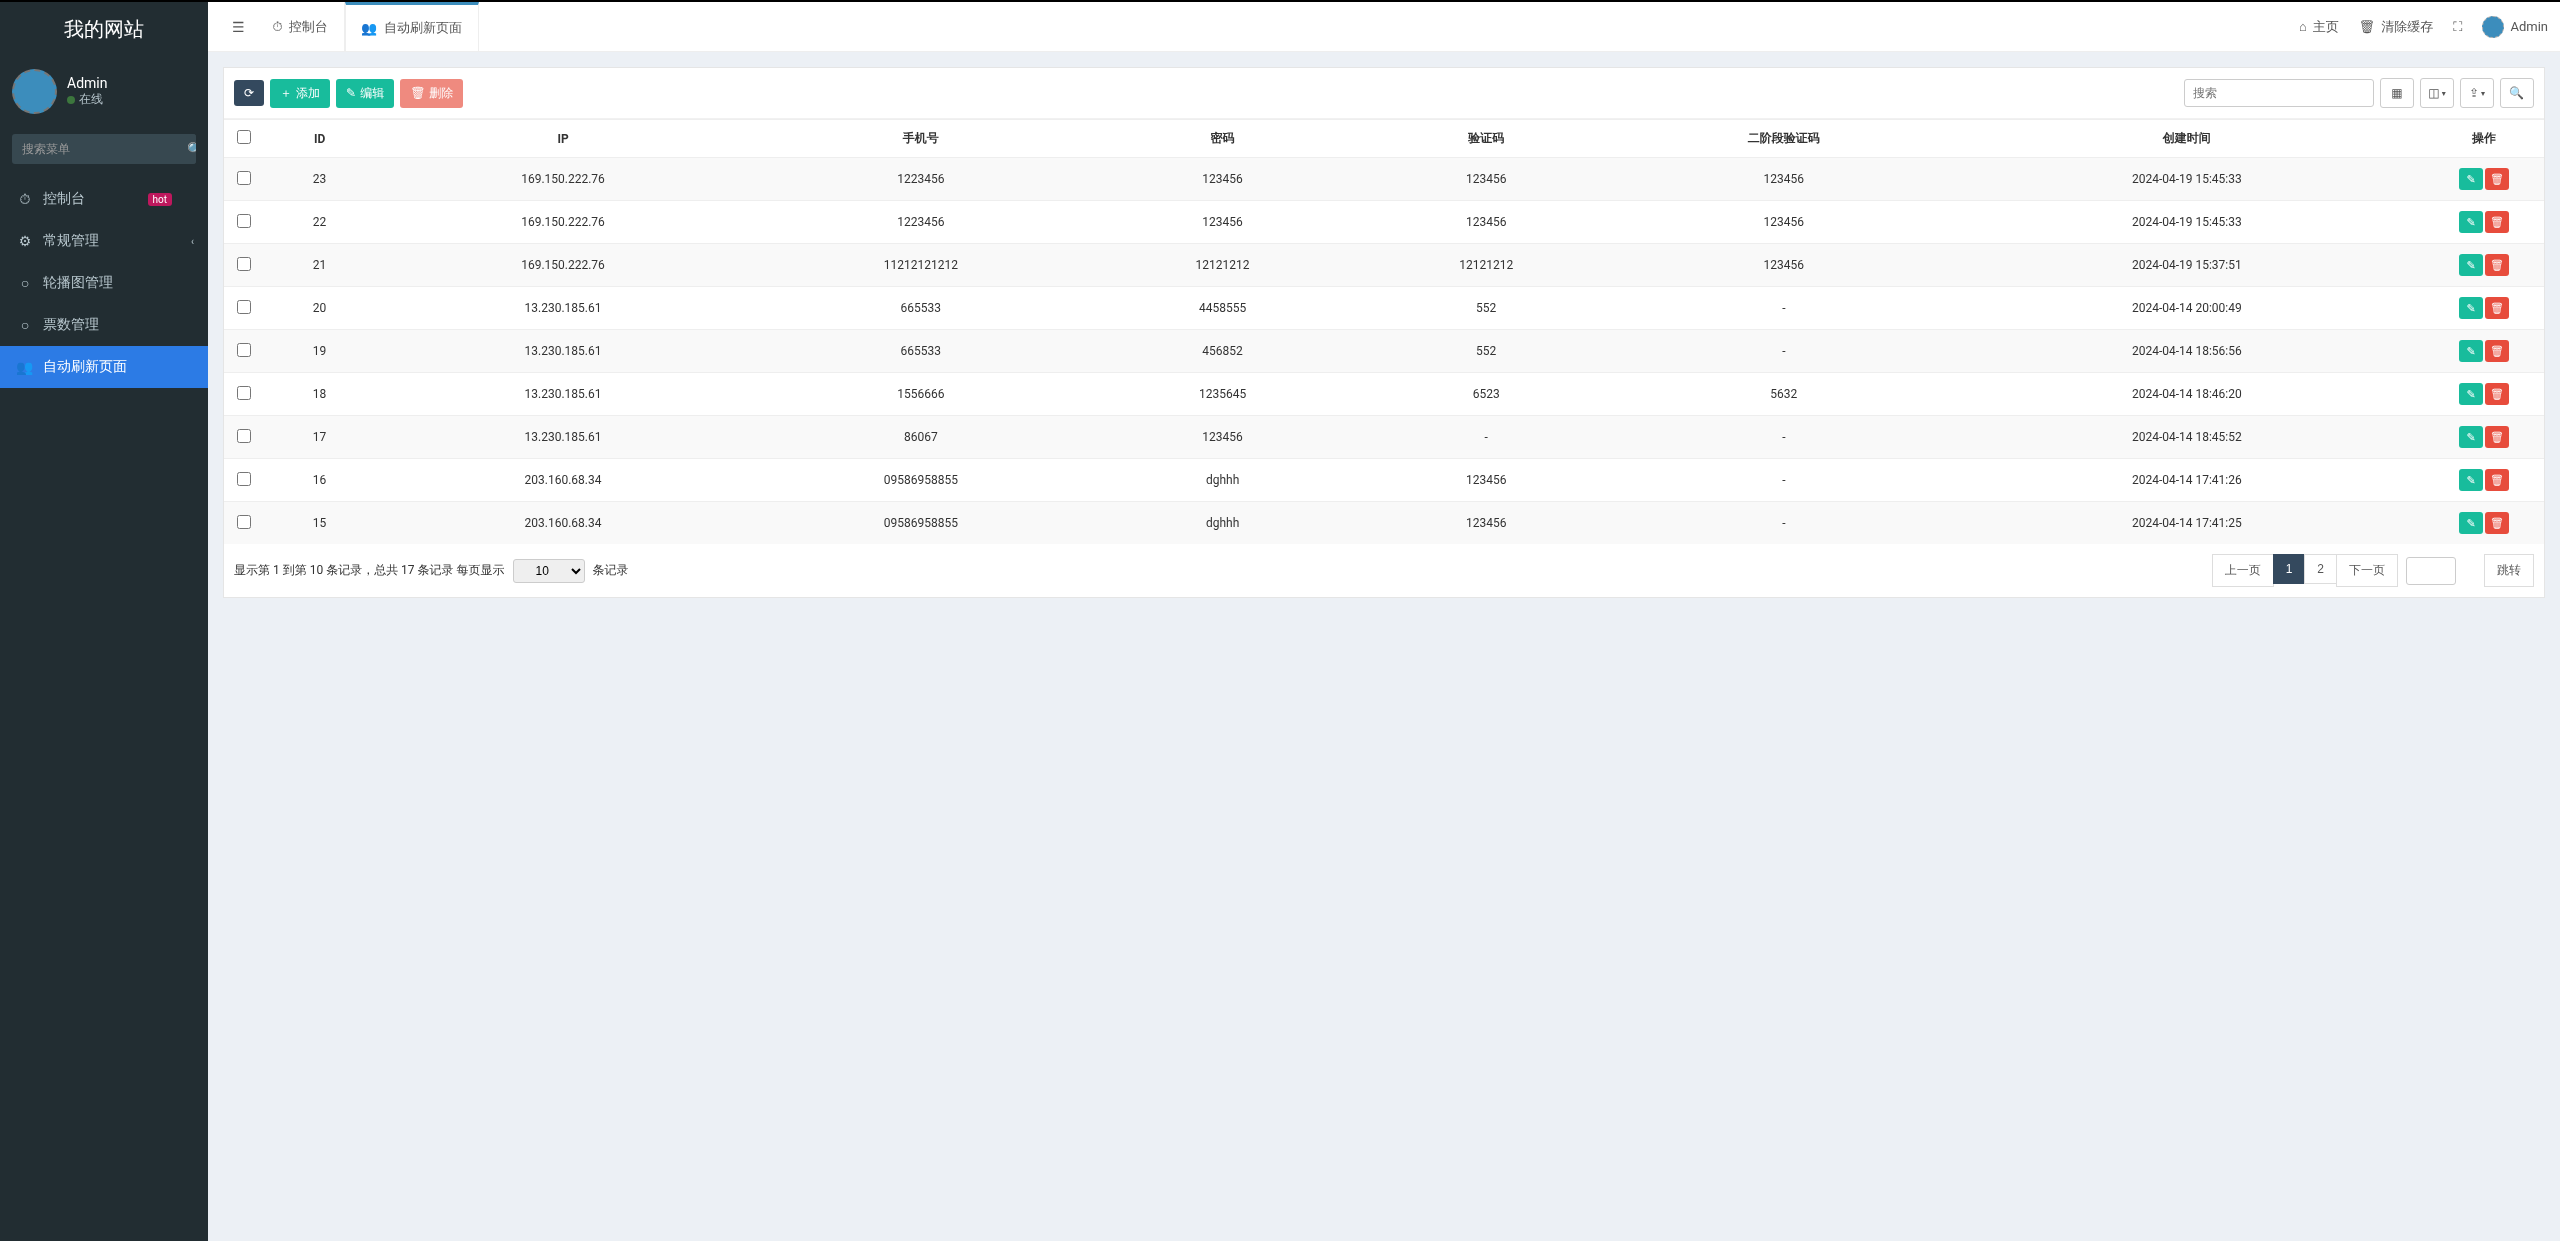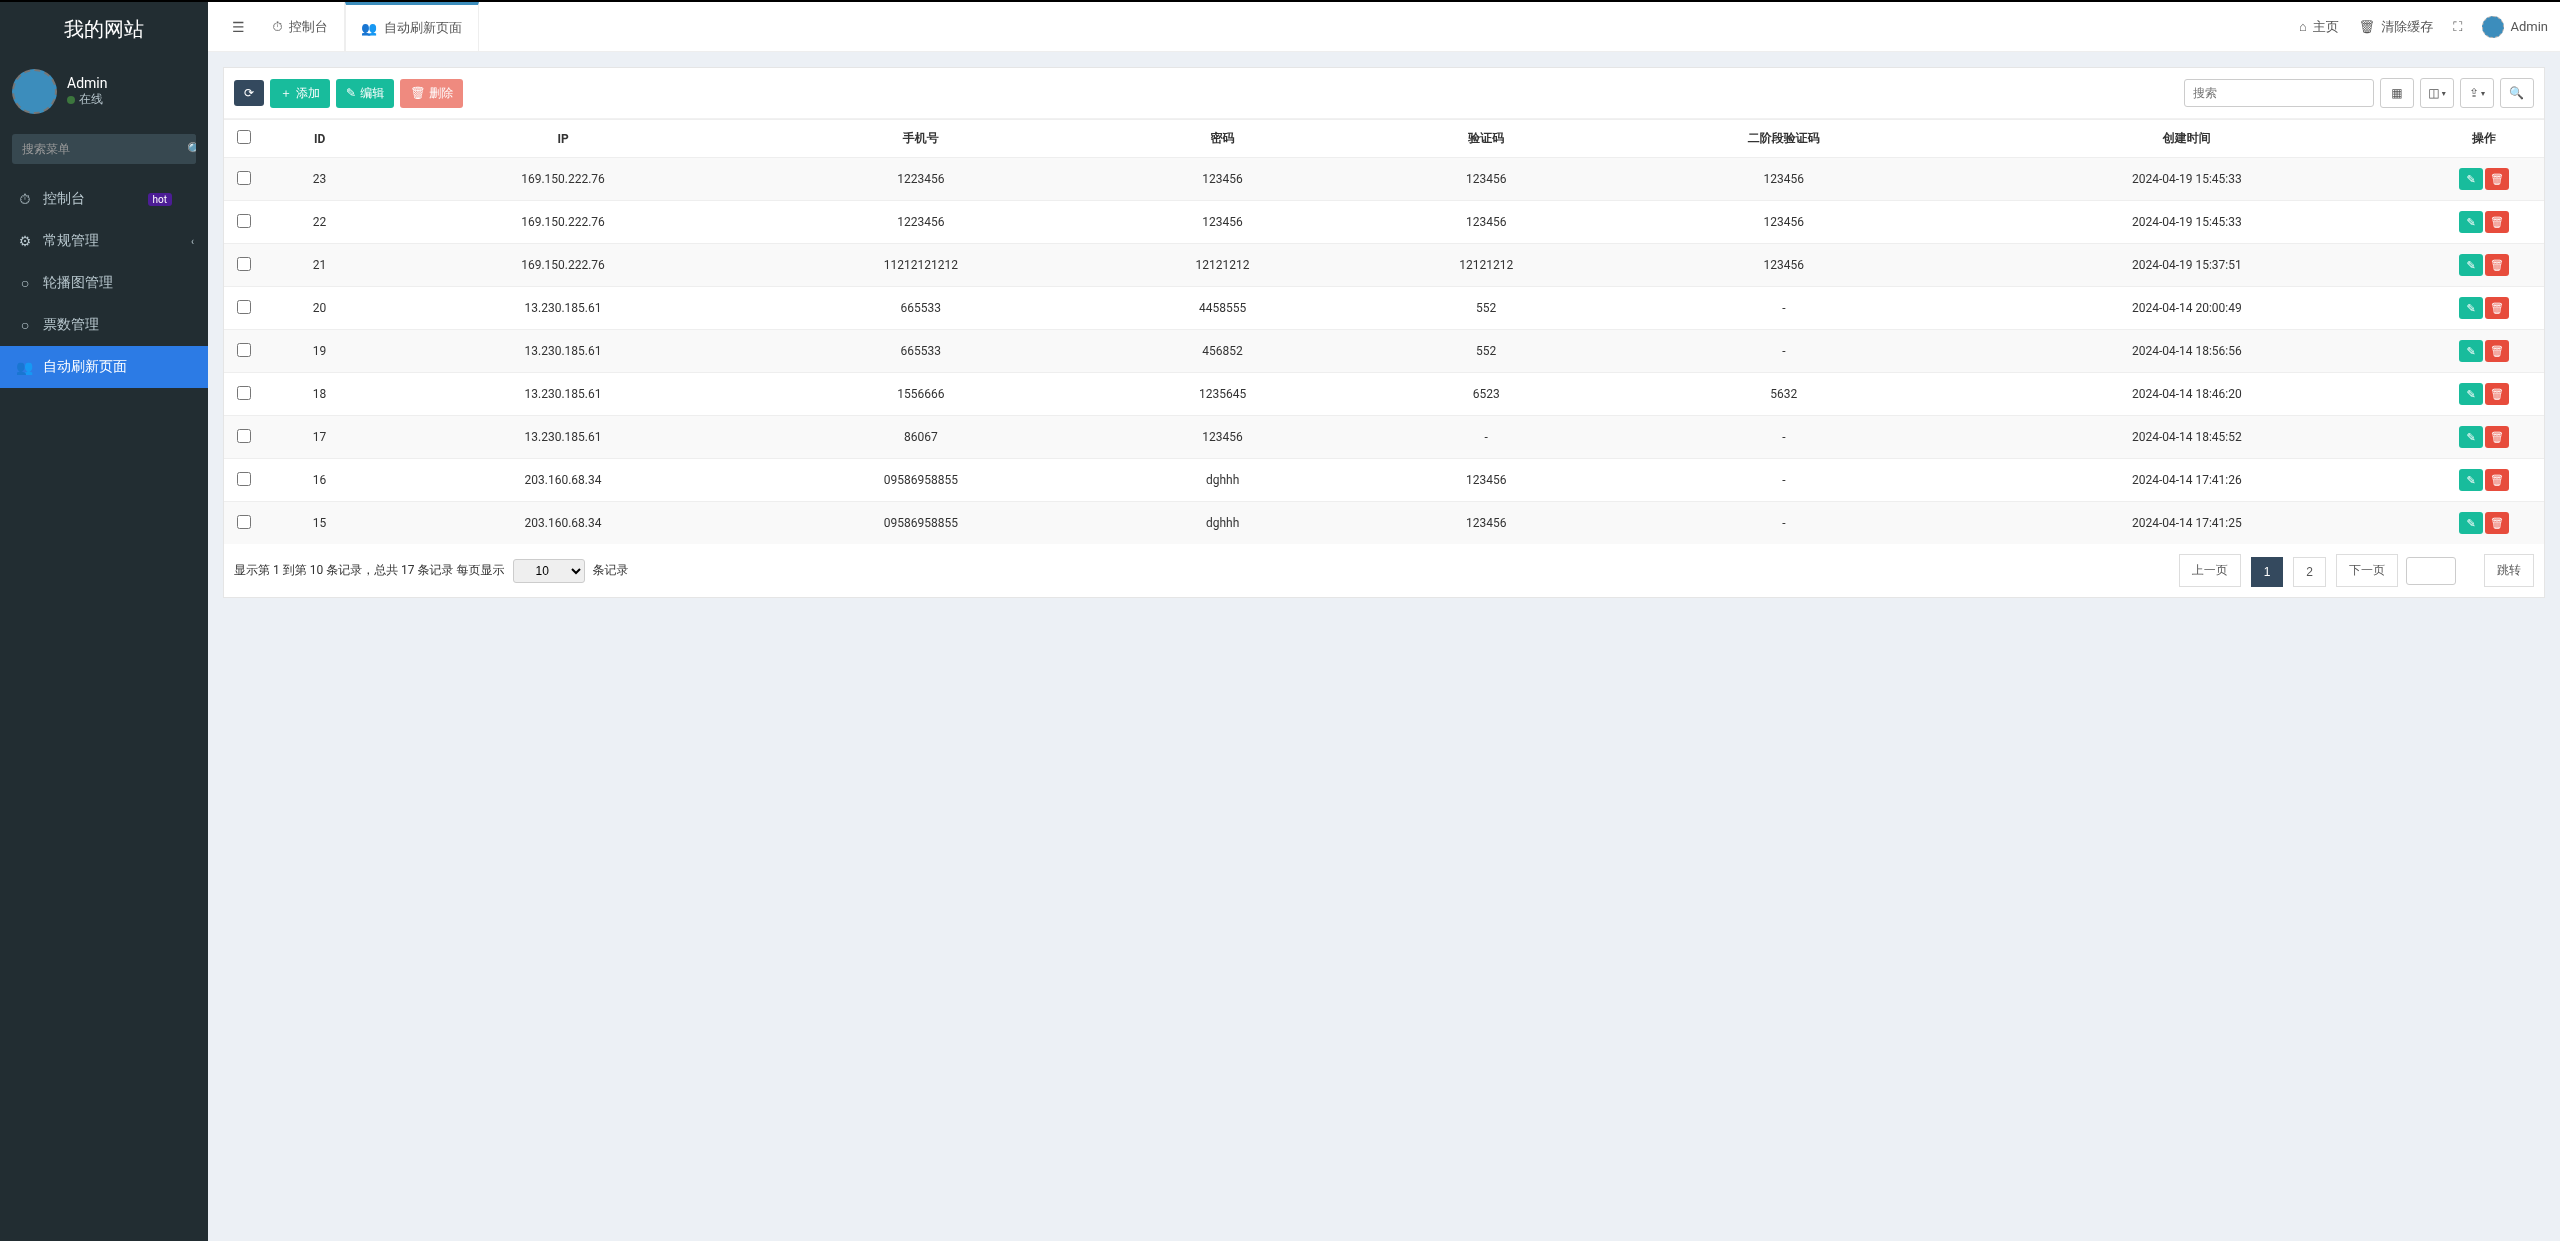--- a/index.html
+++ b/index.html
@@ -15,21 +15,21 @@
 .dot-online{width:8px;height:8px;border-radius:50%;background:#3c763d;display:inline-block}
 .search-wrap{padding:10px 12px}
 .search-box{display:flex;background:#374850;border-radius:3px;overflow:hidden}
 .search-box input{flex:1;background:transparent;border:none;color:#ccc;padding:8px 10px;font-size:12px;outline:none}
 .search-box input::placeholder{color:#999}
 .search-box .sbtn{width:34px;display:flex;align-items:center;justify-content:center;background:#374850;border:none;color:#999;cursor:pointer}
 .menu{list-style:none;margin-top:4px}
 .menu li{display:flex;align-items:center;padding:12px 15px;font-size:14px;color:#b8c7ce;cursor:pointer;position:relative}
 .menu li.active{background:#2c7be5;color:#fff}
 .menu li .mi{width:20px;display:inline-flex;justify-content:center;margin-right:8px}
-.menu li .badge-hot{position:absolute;right:36px;background:#4c1d95;color:#fff;font-size:10px;padding:1px 5px;border-radius:3px}
+.menu li .badge-hot{position:absolute;right:36px;background:#be185d;color:#fff;font-size:10px;padding:1px 5px;border-radius:3px}
 .menu li .caret{position:absolute;right:14px;font-size:10px;color:#b8c7ce}
 .main{flex:1;display:flex;flex-direction:column;min-width:0}
 .topbar{height:50px;background:#fff;border-bottom:1px solid #eee;display:flex;align-items:center;padding:0 12px}
 .topbar .left{display:flex;align-items:center;gap:0}
 .hamburger{padding:0 12px;color:#555;cursor:pointer;font-size:14px}
 .tab{display:flex;align-items:center;gap:6px;padding:0 16px;height:50px;color:#555;font-size:13px;border-right:1px solid #eee;cursor:pointer}
 .tab.active{border-top:3px solid #3c8dbc;border-left:1px solid #eee}
 .spacer{flex:1}
 .topbar .right{display:flex;align-items:center;gap:20px;color:#555;font-size:13px}
 .topbar .ritem{display:flex;align-items:center;gap:6px;cursor:pointer}
@@ -52,21 +52,21 @@
 .tbl thead th{font-weight:700;color:#333;background:#fff}
 .tbl tbody tr:nth-child(odd){background:#f9f9f9}
 .act-btn{width:24px;height:22px;border:none;border-radius:3px;color:#fff;font-size:11px;cursor:pointer;display:inline-flex;align-items:center;justify-content:center;margin:0 1px}
 .act-edit{background:#18bc9c}
 .act-del{background:#e74c3c}
 .checkbox{width:14px;height:14px}
 
 .tfoot{display:flex;align-items:center;padding:10px;gap:8px;font-size:12px;color:#333}
 .page-size{border:1px solid #ccc;border-radius:3px;padding:3px 18px;font-size:12px}
 .tfoot .fsp{flex:1}
-.pager{display:flex;align-items:flex-end;gap:11px}
+.pager{display:flex;align-items:flex-start;gap:0}
 .pbtn{padding:7px 12px;border:1px solid #ddd;background:#fff;color:#555;font-size:12px;cursor:pointer;margin-left:-1px}
 .pbtn.active{background:#34495e;color:#fff;border-color:#34495e}
 .jump-input{width:50px;padding:6px 4px;border:1px solid #ccc;border-radius:3px;font-size:12px;text-align:center}
 .ico{display:inline-block}
 </style>
 </head>
 <body>
 
 <div class="top-line"></div>
 <div class="layout">

